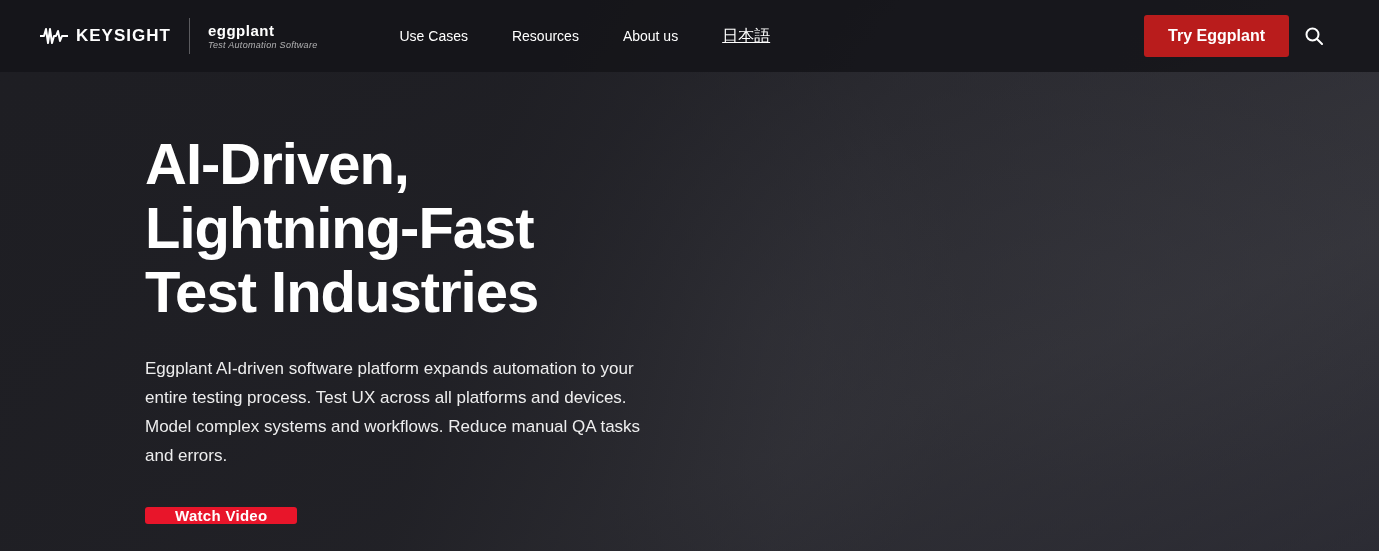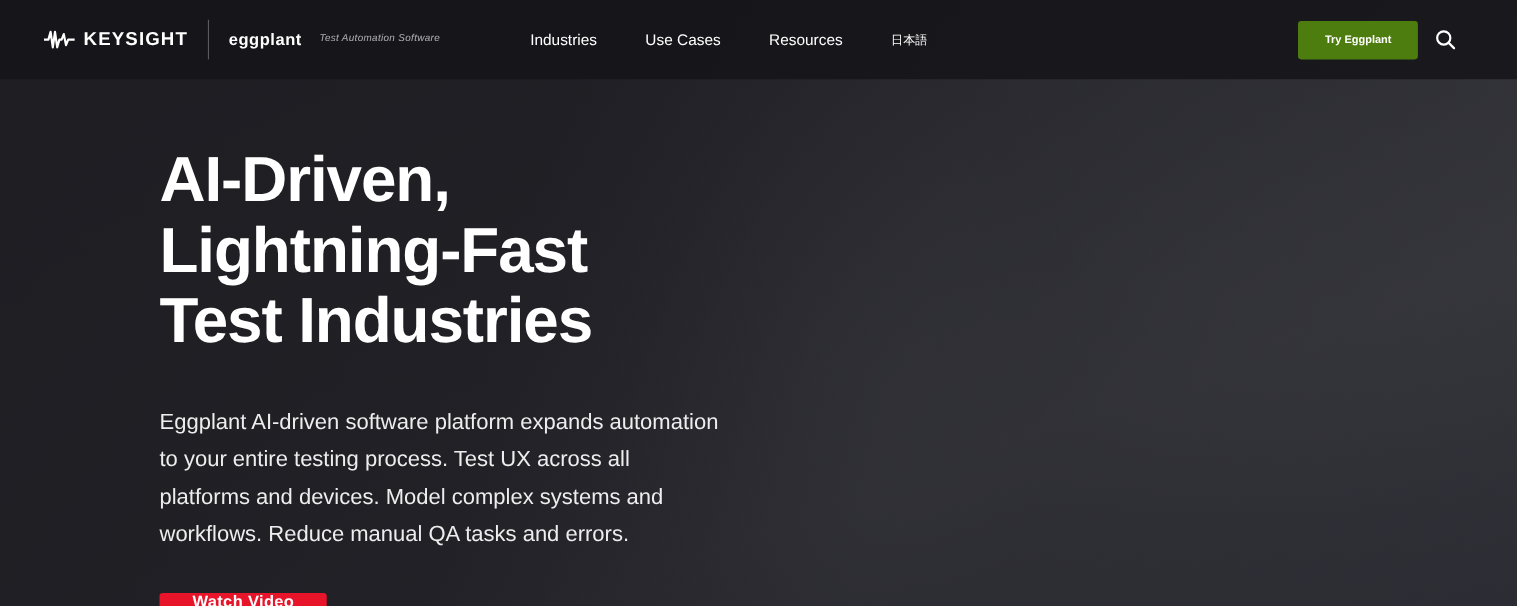--- a/index.html
+++ b/index.html
@@ -82,22 +82,22 @@
     }
 
     .logo-divider {
       width: 1px;
       height: 36px;
       background: rgba(255,255,255,0.3);
     }
 
     .eggplant-logo {
       display: flex;
+      flex-direction: column;
       justify-content: center;
-      gap: 16px;
     }
 
     .eggplant-name {
       color: #ffffff;
       font-size: 15px;
       font-weight: 700;
       letter-spacing: 0.5px;
     }
 
     .eggplant-tagline {
@@ -123,27 +123,28 @@
       height: 72px;
       display: flex;
       align-items: center;
       cursor: pointer;
       text-decoration: none;
       white-space: nowrap;
       transition: background 0.2s;
     }
 
     .nav-link.japanese {
-      font-size: 11px;
+      font-size: 16px;
+      text-decoration: underline;
     }
 
     .nav-cta {
-      background: #4d7c0f;
-      color: #ffffff;
-      font-size: 10px;
+      background: #b91c1c;
+      color: #ffffff;
+      font-size: 16px;
       font-weight: 700;
       padding: 12px 24px;
       border-radius: 3px;
       cursor: pointer;
       white-space: nowrap;
       margin-left: 8px;
     }
 
     .search-icon-wrap {
       color: #ffffff;
@@ -160,27 +161,27 @@
       z-index: 5;
       padding: 60px 40px 60px 145px;
       max-width: 700px;
     }
 
     .hero-title {
       color: #ffffff;
       font-size: 58px;
       font-weight: 900;
       line-height: 1.1;
-      margin-bottom: 44px;
+      margin-bottom: 32px;
       letter-spacing: -1px;
     }
 
     .hero-description {
       color: rgba(255,255,255,0.92);
-      font-size: 20px;
+      font-size: 17px;
       line-height: 1.7;
       margin-bottom: 36px;
       max-width: 560px;
     }
 
     .watch-video-btn {
       display: inline-block;
       background: #e8152a;
       color: #ffffff;
       font-size: 15px;
@@ -209,23 +210,23 @@
         <span class="keysight-text">KEYSIGHT</span>
       </div>
       <div class="logo-divider"></div>
       <div class="eggplant-logo">
         <span class="eggplant-name">eggplant</span>
         <span class="eggplant-tagline">Test Automation Software</span>
       </div>
     </div>
 
     <div class="nav-links">
-      <a class="nav-link">Industries</a>
       <a class="nav-link">Use Cases</a>
       <a class="nav-link">Resources</a>
+      <a class="nav-link">About us</a>
       <a class="nav-link japanese">日本語</a>
     </div>
 
     <div class="nav-cta">Try Eggplant</div>
 
     <div class="search-icon-wrap">
       <svg width="18" height="18" viewBox="0 0 18 18" fill="none" xmlns="http://www.w3.org/2000/svg">
         <circle cx="7.5" cy="7.5" r="6" stroke="white" stroke-width="2"></circle>
         <line x1="12" y1="12" x2="17" y2="17" stroke="white" stroke-width="2" stroke-linecap="round"></line>
       </svg>

